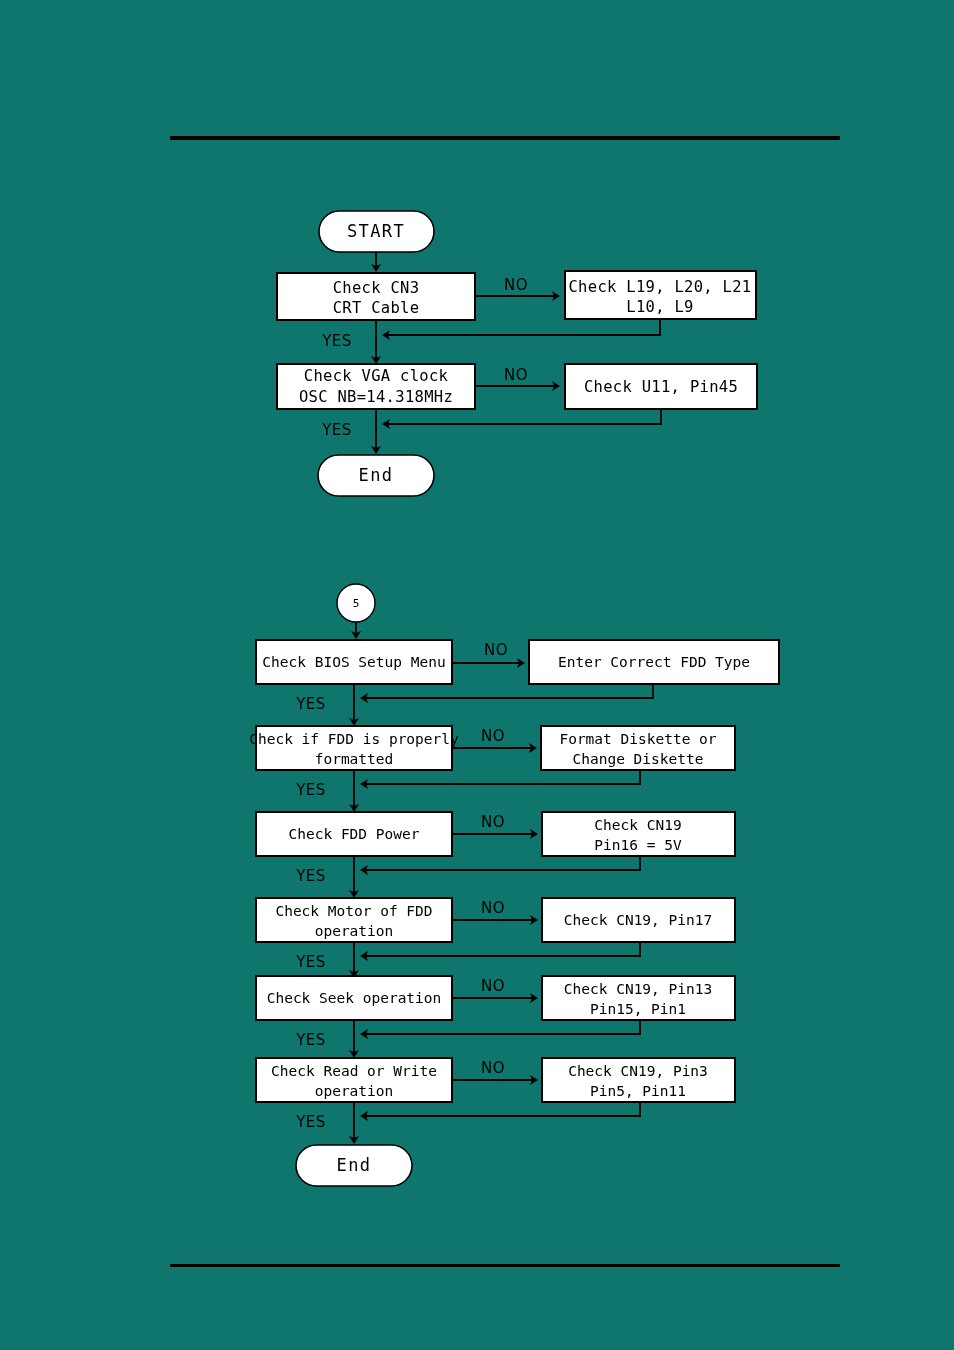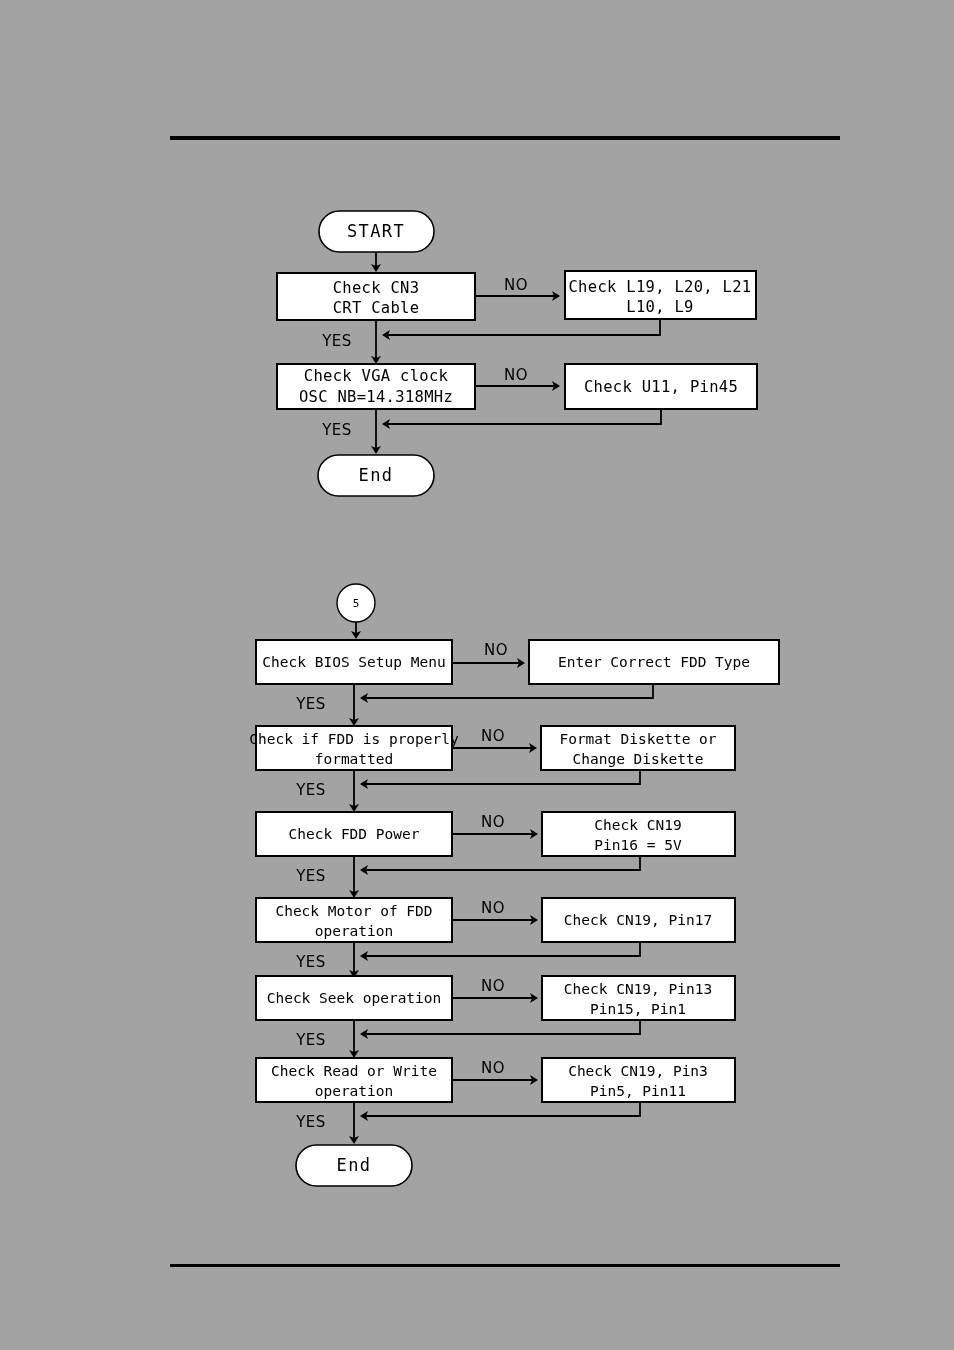--- a/index.html
+++ b/index.html
@@ -11,21 +11,21 @@
     width: 954px;
     height: 1350px;
     position: relative;
     font-family: "DejaVu Sans Mono", monospace;
     color: #000000;
     overflow: hidden;
   }
   .page {
     position: absolute;
     inset: 0;
-    background: #a3a3a3;
+    background: #0f766e;
     padding-left: 28px;
   }
   .rule {
     position: absolute;
     background: #000000;
   }
   #header-rule {
     left: 170px;
     top: 136px;
     width: 670px;

